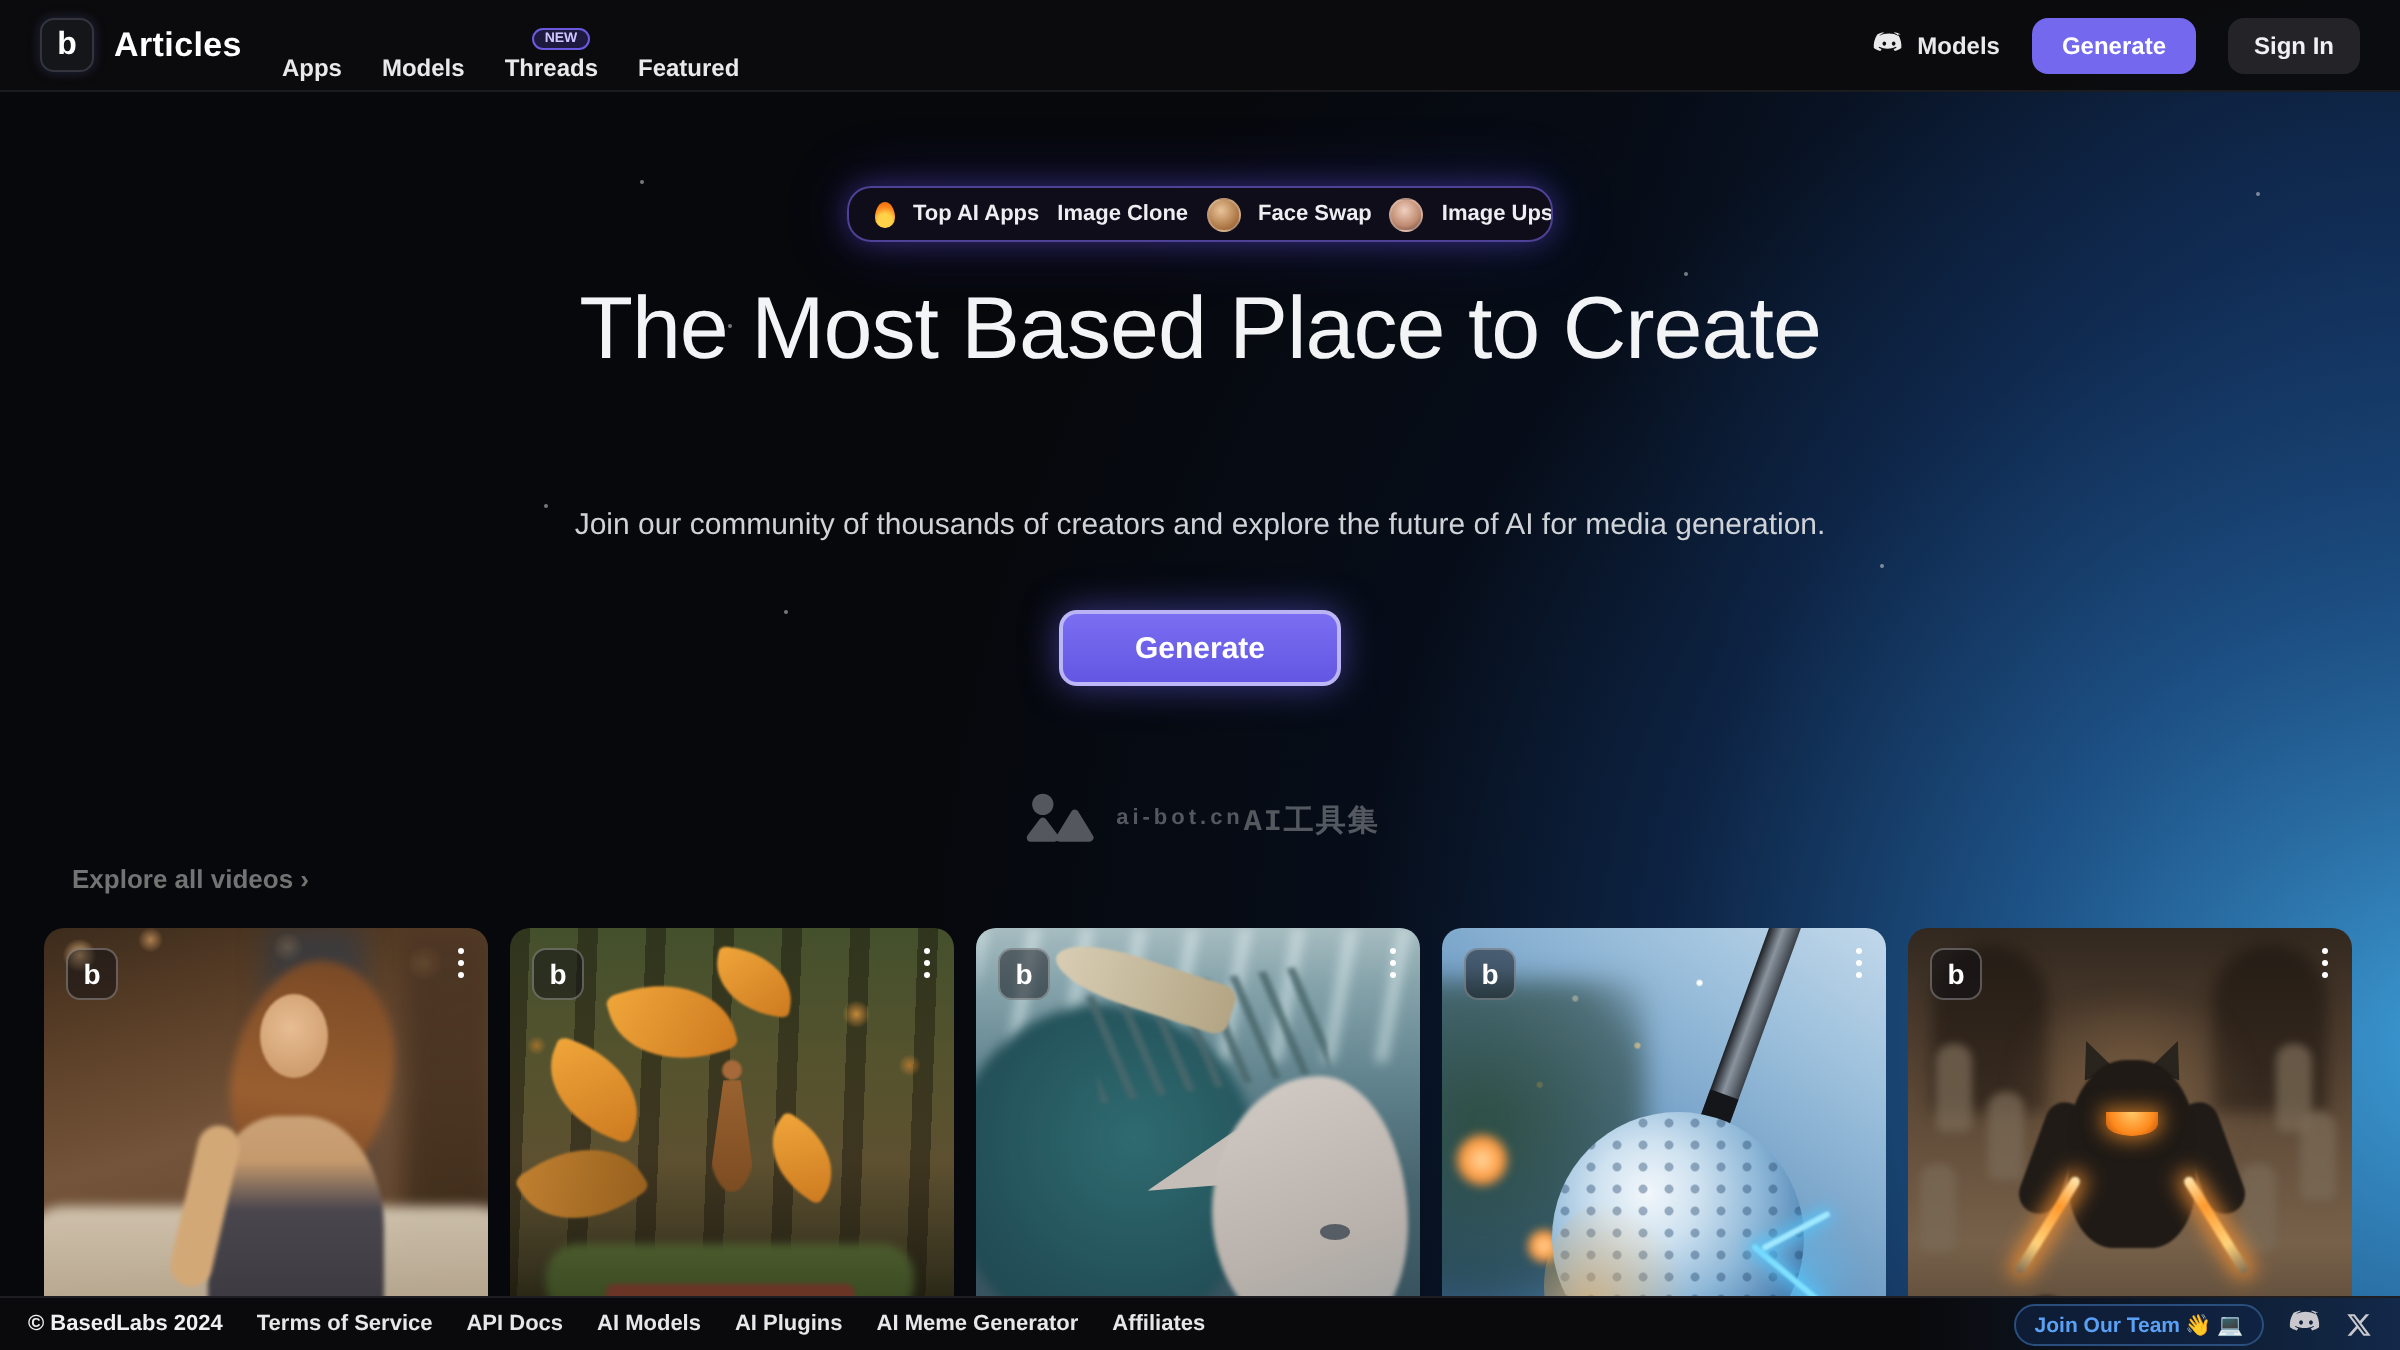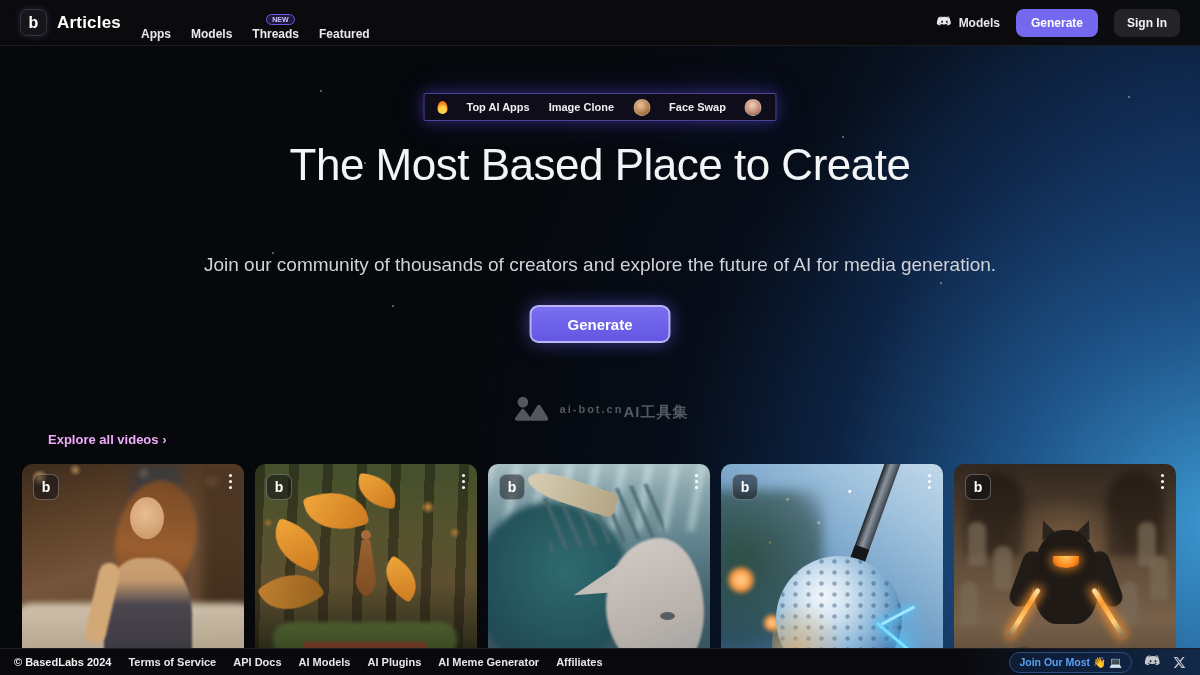--- a/index.html
+++ b/index.html
@@ -31,57 +31,57 @@
   .nav-right { margin-left:auto; display:flex; align-items:center; gap:16px; }
   .discord-link { display:flex; align-items:center; gap:6px; color:#e9e9ec; font-size:12px; font-weight:700; cursor:pointer; }
   .discord-link svg, .footer-social svg { display:block; }
   .btn-generate-nav { background:#7468ee; color:#fff; font-size:12px; font-weight:700;
     padding:7px 15px; border-radius:8px; border:none; cursor:pointer; }
   .btn-signin { background:#242428; color:#f1f1f3; font-size:12px; font-weight:700;
     padding:7px 13px; border-radius:8px; border:none; cursor:pointer; }
 
   
   .ticker { position:absolute; top:93px; left:50%; transform:translateX(-50%);
-    width:353px; height:28px; border-radius:2px; z-index:5;
+    width:353px; height:28px; border-radius:12px; z-index:5;
     background:rgba(17,14,27,.88); border:1px solid rgba(132,112,255,.55);
     box-shadow:0 0 14px rgba(108,88,255,.38), 0 0 34px rgba(88,68,220,.22);
-    display:flex; align-items:center; gap:19px; padding:0 13px;
+    display:flex; align-items:center; gap:9px; padding:0 13px;
     white-space:nowrap; overflow:hidden; cursor:pointer; }
   .flame { width:10px; height:13px; flex:0 0 auto;
     background:radial-gradient(circle at 50% 72%, #ffd24a 0 32%, #ff8a1e 62%, #e85d04 100%);
     border-radius:50% 50% 50% 50% / 62% 62% 40% 40%; }
   .t-head, .t-item { color:#eeeef2; font-size:11px; font-weight:700; flex:0 0 auto; }
   .t-av { width:17px; height:17px; border-radius:50%; flex:0 0 auto; border:1px solid rgba(255,255,255,.25); }
   .av1 { background:radial-gradient(circle at 40% 35%, #e8c49a, #a9713f 70%, #5d3b20); }
   .av2 { background:radial-gradient(circle at 45% 35%, #f0d0c0, #c08a70 60%, #5a3a30); }
 
   
   .h1a { position:absolute; top:140px; left:0; width:100%; text-align:center; z-index:4;
     color:#f3f4f6; font-size:44px; font-weight:400; letter-spacing:-.5px; }
   .h1b { position:absolute; top:188px; left:0; width:100%; text-align:center; z-index:4;
     color:#fff; font-size:46px; font-weight:800; letter-spacing:-1px; }
   .subtitle { position:absolute; top:254px; left:0; width:100%; text-align:center; z-index:4;
-    color:#cfd2d7; font-size:19px; font-weight:400; }
+    color:#cfd2d7; font-size:15px; font-weight:400; }
   .btn-generate-hero { position:absolute; top:305px; left:50%; transform:translateX(-50%); z-index:4;
     width:141px; height:38px; border-radius:9px; cursor:pointer;
     background:linear-gradient(180deg,#7a6ef2,#6356e2); border:2px solid rgba(215,210,250,.75);
     box-shadow:0 0 18px rgba(104,92,235,.55); color:#fff; font-size:15px; font-weight:700; }
 
   
   .featured-heading { position:absolute; left:36px; top:402px; color:#f6f6f8;
     font-size:23px; font-weight:800; z-index:4; }
-  .explore-link { position:absolute; left:48px; top:432px; color:#f0abfc;
+  .explore-link { position:absolute; left:36px; top:432px; color:#737373;
     font-size:13px; font-weight:700; cursor:pointer; z-index:4; }
 
   
   .watermark { position:absolute; left:50%; top:396px; transform:translateX(-50%);
     display:flex; align-items:center; gap:8px; opacity:.62; z-index:3; }
   .wm-text { display:flex; line-height:1.15; }
   .wm-site { color:#84878d; font-size:11px; font-weight:700; letter-spacing:2px; }
-  .wm-title { color:#84878d; font-size:15px; font-weight:700; letter-spacing:1px; }
+  .wm-title { color:#84878d; font-size:15px; font-weight:700; letter-spacing:1px;font-family:Liberation Mono, monospace; }
 
   
   .card { position:absolute; top:464px; width:222px; height:196px; border-radius:10px;
     overflow:hidden; cursor:pointer; z-index:6; }
   .card > * { position:absolute; }
   .card-badge { left:11px; top:10px; width:26px; height:26px; border-radius:7px; z-index:9;
     background:rgba(14,14,20,.5); border:1px solid rgba(255,255,255,.28);
     color:#fff; font-weight:800; font-size:14px; display:flex; align-items:center; justify-content:center; }
   .card-dots { right:12px; top:10px; width:3px; height:3px; border-radius:50%; background:#fff; z-index:9;
     box-shadow:0 6px 0 #fff, 0 12px 0 #fff; }
@@ -376,21 +376,21 @@
 
   <div class="footer">
     <span class="f-copy">© BasedLabs 2024</span>
     <span class="f-link">Terms of Service</span>
     <span class="f-link">API Docs</span>
     <span class="f-link">AI Models</span>
     <span class="f-link">AI Plugins</span>
     <span class="f-link">AI Meme Generator</span>
     <span class="f-link">Affiliates</span>
     <span class="f-right">
-      <span class="join-pill">Join Our Most 👋 💻</span>
+      <span class="join-pill">Join Our Team 👋 💻</span>
       <span class="footer-social">
         <span>
           <svg width="18" height="14" viewBox="0 0 24 18" fill="#c9c9cd">
               <path d="M20.3 1.5A19 19 0 0 0 15.9 0l-.3.6c1.6.5 2.4 1.2 3.2 2A14.6 14.6 0 0 0 12 .9c-2.5 0-4.8.6-6.9 1.7.8-.8 1.7-1.5 3.2-2L8.1 0a19 19 0 0 0-4.4 1.5C1.6 4.8 1 8 1.3 11.2c1.4 1 2.8 1.7 4.6 2.1l.9-1.4c-.8-.3-1.5-.7-2.2-1.2l.5-.4c1.8.9 3.8 1.4 5.9 1.4s4.1-.5 5.9-1.4l.5.4c-.7.5-1.4.9-2.2 1.2l.9 1.4c1.8-.4 3.2-1.1 4.6-2.1.4-3.7-.6-6.9-2.4-9.7zM8.7 9.5c-.7 0-1.3-.7-1.3-1.5s.6-1.5 1.3-1.5S10 7.2 10 8s-.6 1.5-1.3 1.5zm6.6 0c-.7 0-1.3-.7-1.3-1.5s.6-1.5 1.3-1.5 1.3.7 1.3 1.5-.6 1.5-1.3 1.5z"></path>
             </svg>
         </span>
         <span>
           <svg width="13" height="13" viewBox="0 0 24 24" fill="#c9c9cd">
               <path d="M18.2 2h3.3l-7.3 8.4L22.8 22h-6.7l-5.3-6.9L4.8 22H1.4l7.9-9L1.2 2H8l4.8 6.3L18.2 2zm-1.2 18h1.9L6.9 3.9H4.9L17 20z"></path>
             </svg>

